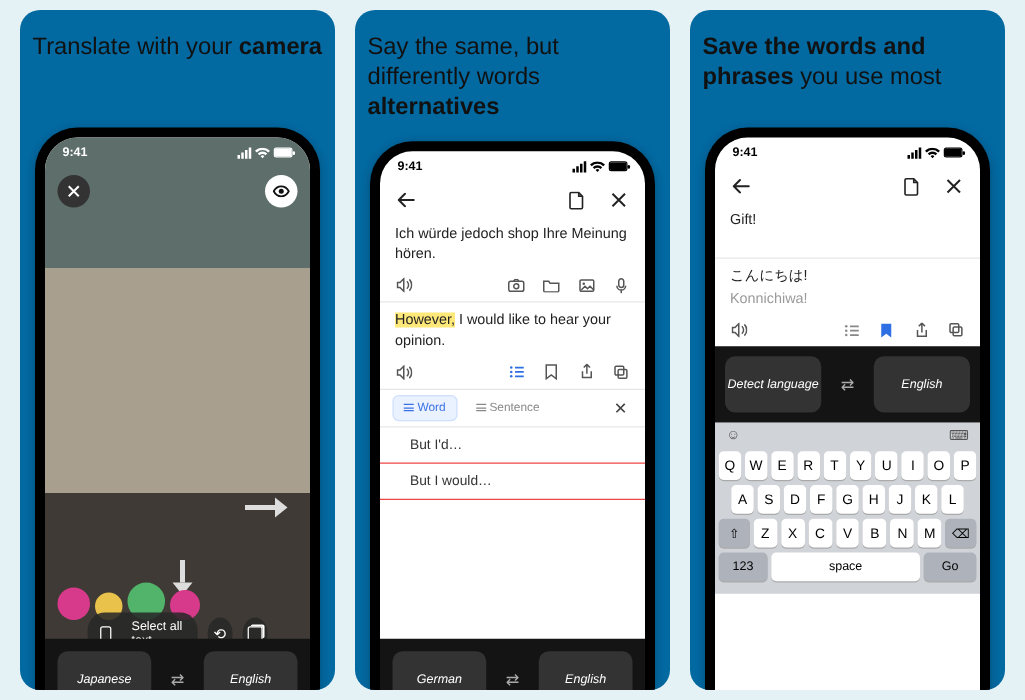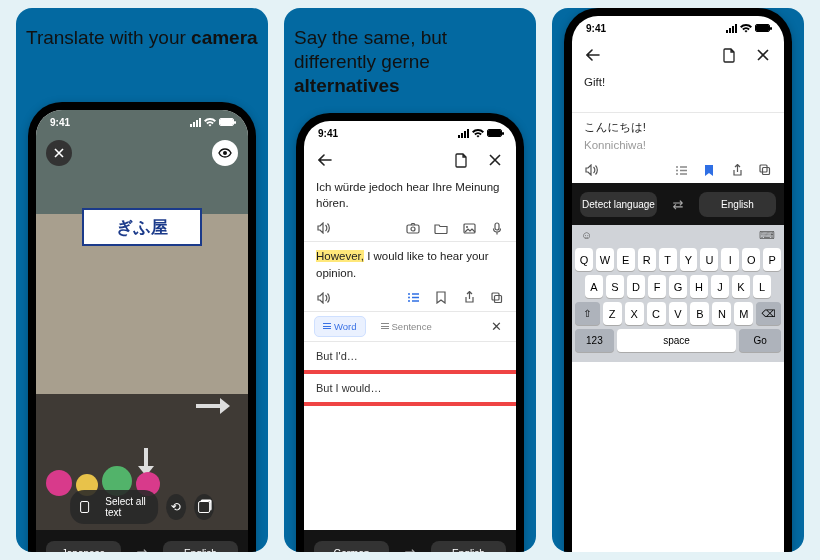--- a/index.html
+++ b/index.html
@@ -134,22 +134,23 @@
   
   .langbar {
     position:absolute; left:0; right:0; bottom:0;
     background:#141414;
     display:flex; align-items:center; justify-content:center; gap:8px;
     padding:10px 10px 18px;
   }
   .lang-btn {
     background:#333;
     color:#fff; font-size:10px; text-align:center;
-    padding:7px 0; border-radius:8px;
+    padding:17px 0; border-radius:8px;
     flex:1;
+    font-style:italic;
   }
   .swap-btn {
     width:26px; height:26px; display:flex;align-items:center;justify-content:center;
     color:#aaa; font-size:13px;
   }
 
   
   .topnav {
     display:flex; justify-content:space-between; align-items:center;
     padding: 4px 10px 2px;
@@ -175,21 +176,21 @@
     display:flex; align-items:center; gap:3px;
     border:1px solid transparent;
   }
   .toggle.active { background:#eaf1ff; border-color:#cfe0ff; }
   .toggle.inactive { color:#888; }
   .toggle .bars{display:flex;flex-direction:column;gap:1.5px;}
   .toggle .bars i{width:8px;height:1.2px;background:currentColor;display:block;}
   .close-x { margin-left:auto; color:#444; font-size:13px; padding-right:4px; }
   .altlist { padding: 0 0; }
   .alt {
-    padding: 8px 12px; font-size:11px; color:#333; border-bottom:4px solid #ef4444;
+    padding: 8px 24px; font-size:11px; color:#333; border-bottom:1px solid #ef4444;
   }
 
   
   .kb {
     background:#d0d3d8; padding:4px 3px 10px; display:flex; flex-direction:column; gap:4px;
   }
   .kb-row { display:flex; gap:3px; justify-content:center; }
   .key {
     background:#fff; border-radius:4px; box-shadow:0 1px 0 #aaa;
     font-size:11px; display:flex; align-items:center; justify-content:center;
@@ -240,23 +241,20 @@
                   <path d="M1 1 L9 9 M9 1 L1 9" stroke="#fff" stroke-width="1.6"></path>
                 </svg>
             </div>
             <div class="circle-btn">
               <svg width="14" height="10" viewBox="0 0 14 10">
                   <path d="M7 1 C3 1 1 5 1 5 s2 4 6 4 6-4 6-4 S11 1 7 1 Z" fill="none" stroke="#111" stroke-width="1.4"></path>
                   <circle cx="7" cy="5" r="2" fill="#111"></circle>
                 </svg>
             </div>
           </div>
-          <div class="sign">
-            <span>ぎふ屋</span>
-          </div>
           <div class="arrow-right"></div>
           <div class="arrow-down"></div>
           <div class="shop-stuff">
             <div class="ball" style="background:#d83a8b"></div>
             <div class="ball" style="background:#e8c24a;width:22px;height:22px"></div>
             <div class="ball" style="background:#52b36a;width:30px;height:30px"></div>
             <div class="ball" style="background:#d83a8b;width:24px;height:24px"></div>
           </div>
           <div class="cam-actions">
             <div class="pill">
@@ -277,21 +275,21 @@
             </div>
             <div class="lang-btn">English</div>
           </div>
         </div>
       </div>
     </div>
   </div>
 
   <div class="panel">
     <div class="headline">
-      <span>Say the same, but differently gerne </span><b>alternatives</b>
+      <span>Say the same, but differently words </span><b>alternatives</b>
     </div>
     <div class="phone">
       <div class="screen">
         <div class="status light">
           <span>9:41</span>
           <div class="right">
             <span class="sigbar">
                 <span></span>
                 <span></span>
                 <span></span>
@@ -317,21 +315,21 @@
                   <path d="M2 1 h6 l3 3 v9 a1 1 0 0 1-1 1 H2 a1 1 0 0 1-1-1 V2 a1 1 0 0 1 1-1 Z M8 1 v3 h3" fill="none" stroke="#222" stroke-width="1.3"></path>
                 </svg>
             </div>
             <div class="nav-ic">
               <svg width="12" height="12" viewBox="0 0 12 12">
                   <path d="M1 1 L11 11 M11 1 L1 11" stroke="#222" stroke-width="1.6"></path>
                 </svg>
             </div>
           </div>
         </div>
-        <div class="txt">Ich würde jedoch hear Ihre Meinung hören.</div>
+        <div class="txt">Ich würde jedoch shop Ihre Meinung hören.</div>
         <div class="iconrow">
           <div class="ic">
             <svg width="13" height="12" viewBox="0 0 13 12">
                 <path d="M1 4 h2 l3-3 v10 l-3-3 H1 Z M8.5 3 a4 4 0 0 1 0 6 M10.5 1.5 a6.4 6.4 0 0 1 0 9" fill="none" stroke="#555" stroke-width="1.2"></path>
               </svg>
           </div>
           <div class="group">
             <span class="ic">
               <svg width="14" height="11" viewBox="0 0 14 11">
                   <rect x="1" y="2" width="12" height="8" rx="1.5" fill="none" stroke="#555" stroke-width="1.2"></rect>
@@ -428,20 +426,23 @@
           <div class="swap-btn">
               <span>⇄</span>
             </div>
           <div class="lang-btn">English</div>
         </div>
       </div>
     </div>
   </div>
 
   <div class="panel">
+    <div class="headline">
+      <b>Save the words and phrases</b><span> you use most</span>
+    </div>
     <div class="phone">
       <div class="screen">
         <div class="status light">
           <span>9:41</span>
           <div class="right">
             <span class="sigbar">
                 <span></span>
                 <span></span>
                 <span></span>
                 <span></span>

